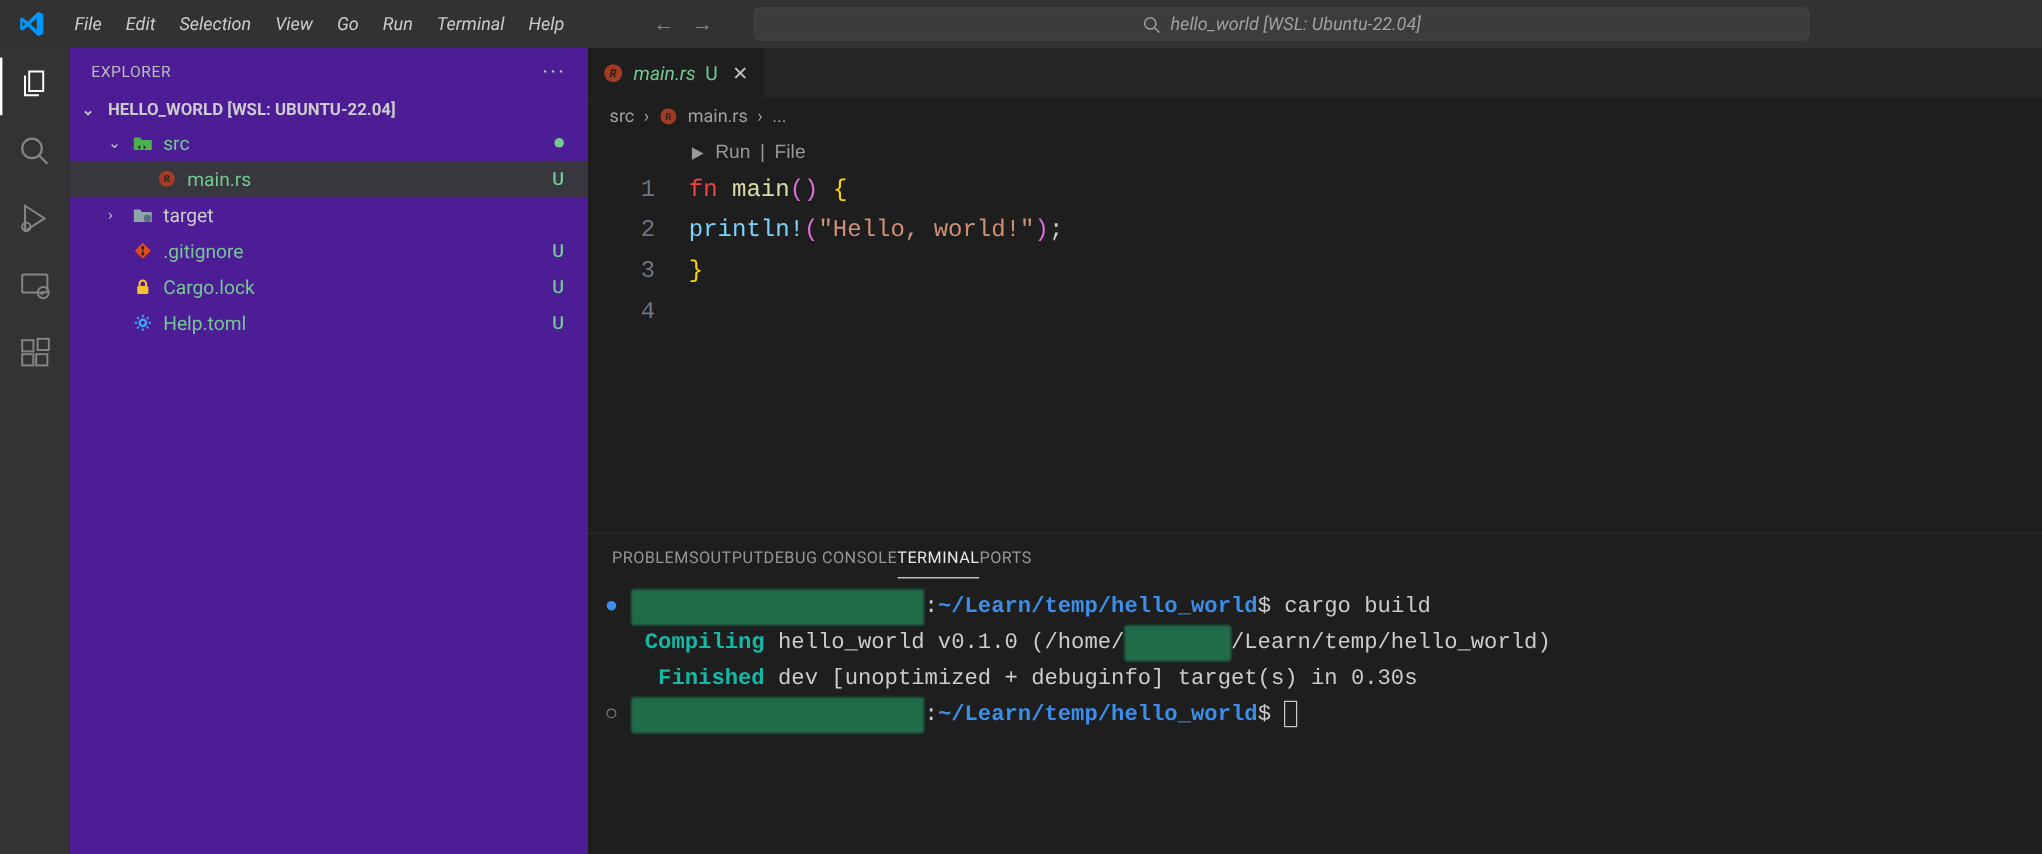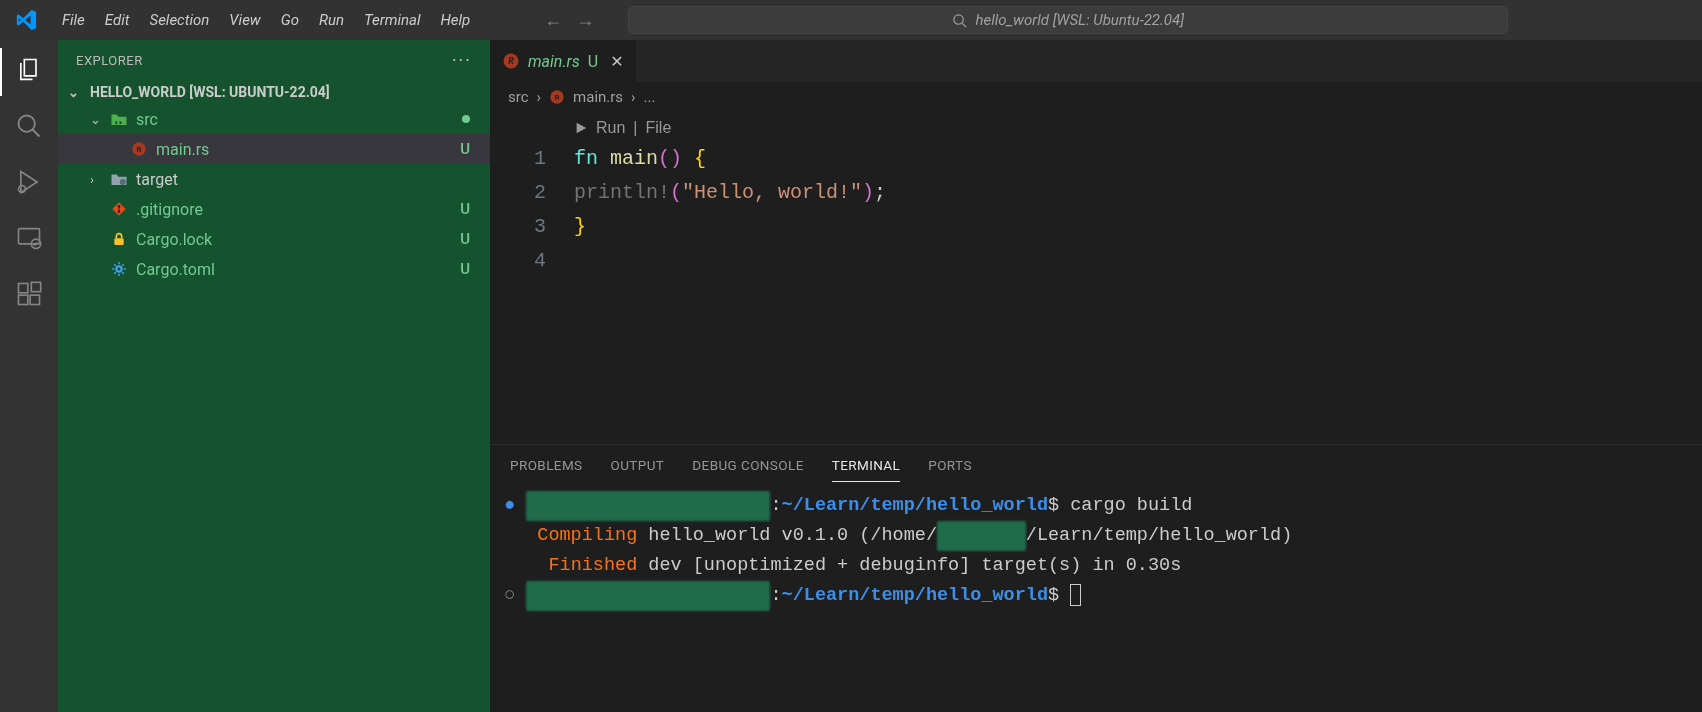--- a/index.html
+++ b/index.html
@@ -69,21 +69,21 @@
   .activity-icon.active { color: #ffffff; }
   .activity-bar .active-indicator {
     position: absolute;
     left: 0;
     width: 2px;
     height: 48px;
     background: #ffffff;
   }
   .sidebar {
     width: 432px;
-    background: #14532d;
+    background: #4c1d95;
     display: flex;
     flex-direction: column;
   }
   .sidebar-header {
     height: 40px;
     display: flex;
     align-items: center;
     justify-content: space-between;
     padding: 0 18px;
     color: #bbbbbb;
@@ -183,54 +183,53 @@
     color: #999999;
     font-size: 16px;
     font-family: -apple-system, sans-serif;
     line-height: 28px;
     padding-left: 0;
     display: flex;
     align-items: center;
     gap: 8px;
   }
   .codelens-run { cursor: pointer;}
-  .kw { color: #5eead4; text-align: right; }
+  .kw { color: #ef4444; text-align: right; }
   .fn-name { color: #dcdcaa; }
   .brace { color: #ffd700; }
   .paren-p { color: #da70d6; }
-  .macro { color: #737373; }
+  .macro { color: #7dd3fc; }
   .string { color: #ce9178; }
   .panel {
     height: 268px;
     background: #1e1e1e;
     border-top: 1px solid #2b2b2b;
     display: flex;
     flex-direction: column;
   }
   .panel-tabs {
     height: 40px;
     display: flex;
     align-items: center;
     padding-left: 20px;
-    gap: 28px;
     font-size: 13.5px;
   }
   .panel-tab { color: #969696; cursor: pointer; padding: 8px 0; letter-spacing: 0.4px;}
   .panel-tab.active { color: #e7e7e7; border-bottom: 1px solid #e7e7e7; }
   .terminal-content {
     flex: 1;
     font-family: "Consolas", "Courier New", monospace;
     font-size: 18.5px;
     line-height: 30px;
     padding: 6px 14px;
     white-space: pre;
   }
   .term-green { color: #16c60c; font-weight: bold;}
   .term-blue { color: #3b8eea; font-weight: bold;}
-  .term-greenbold { color: #f97316; font-weight: normal;}
+  .term-greenbold { color: #14b8a6; font-weight: bold;}
   .term-default { color: #cccccc; }
   .term-bullet-fill { color: #3b8eea; }
   .term-bullet-empty { color: #888888; }
   .redacted {
     display: inline-block;
     background: #1f6b4a;
     color: transparent;
     filter: blur(1px);
     border-radius: 2px;
   }
@@ -383,21 +382,21 @@
           <span class="tree-badge" style="color:#73c991">U</span>
         </div>
         <div class="tree-item indent1">
           <span class="tree-chevron"></span>
           <span class="tree-icon">
             <svg width="16" height="16" viewBox="0 0 24 24">
               <circle cx="12" cy="12" r="4" fill="none" stroke="#42a5f5" stroke-width="3"></circle>
               <path d="M12 2v3M12 19v3M2 12h3M19 12h3M5 5l2 2M17 17l2 2M19 5l-2 2M5 19l2-2" stroke="#42a5f5" stroke-width="2.5"></path>
             </svg>
           </span>
-          <span class="tree-label" style="color:#73c991">Cargo.toml</span>
+          <span class="tree-label" style="color:#73c991">Help.toml</span>
           <span class="tree-badge" style="color:#73c991">U</span>
         </div>
       </div>
   </div>
 
   <div class="editor-area">
     <div class="tabs">
       <div class="tab">
         <span>
           <svg width="18" height="18" viewBox="0 0 24 24">

